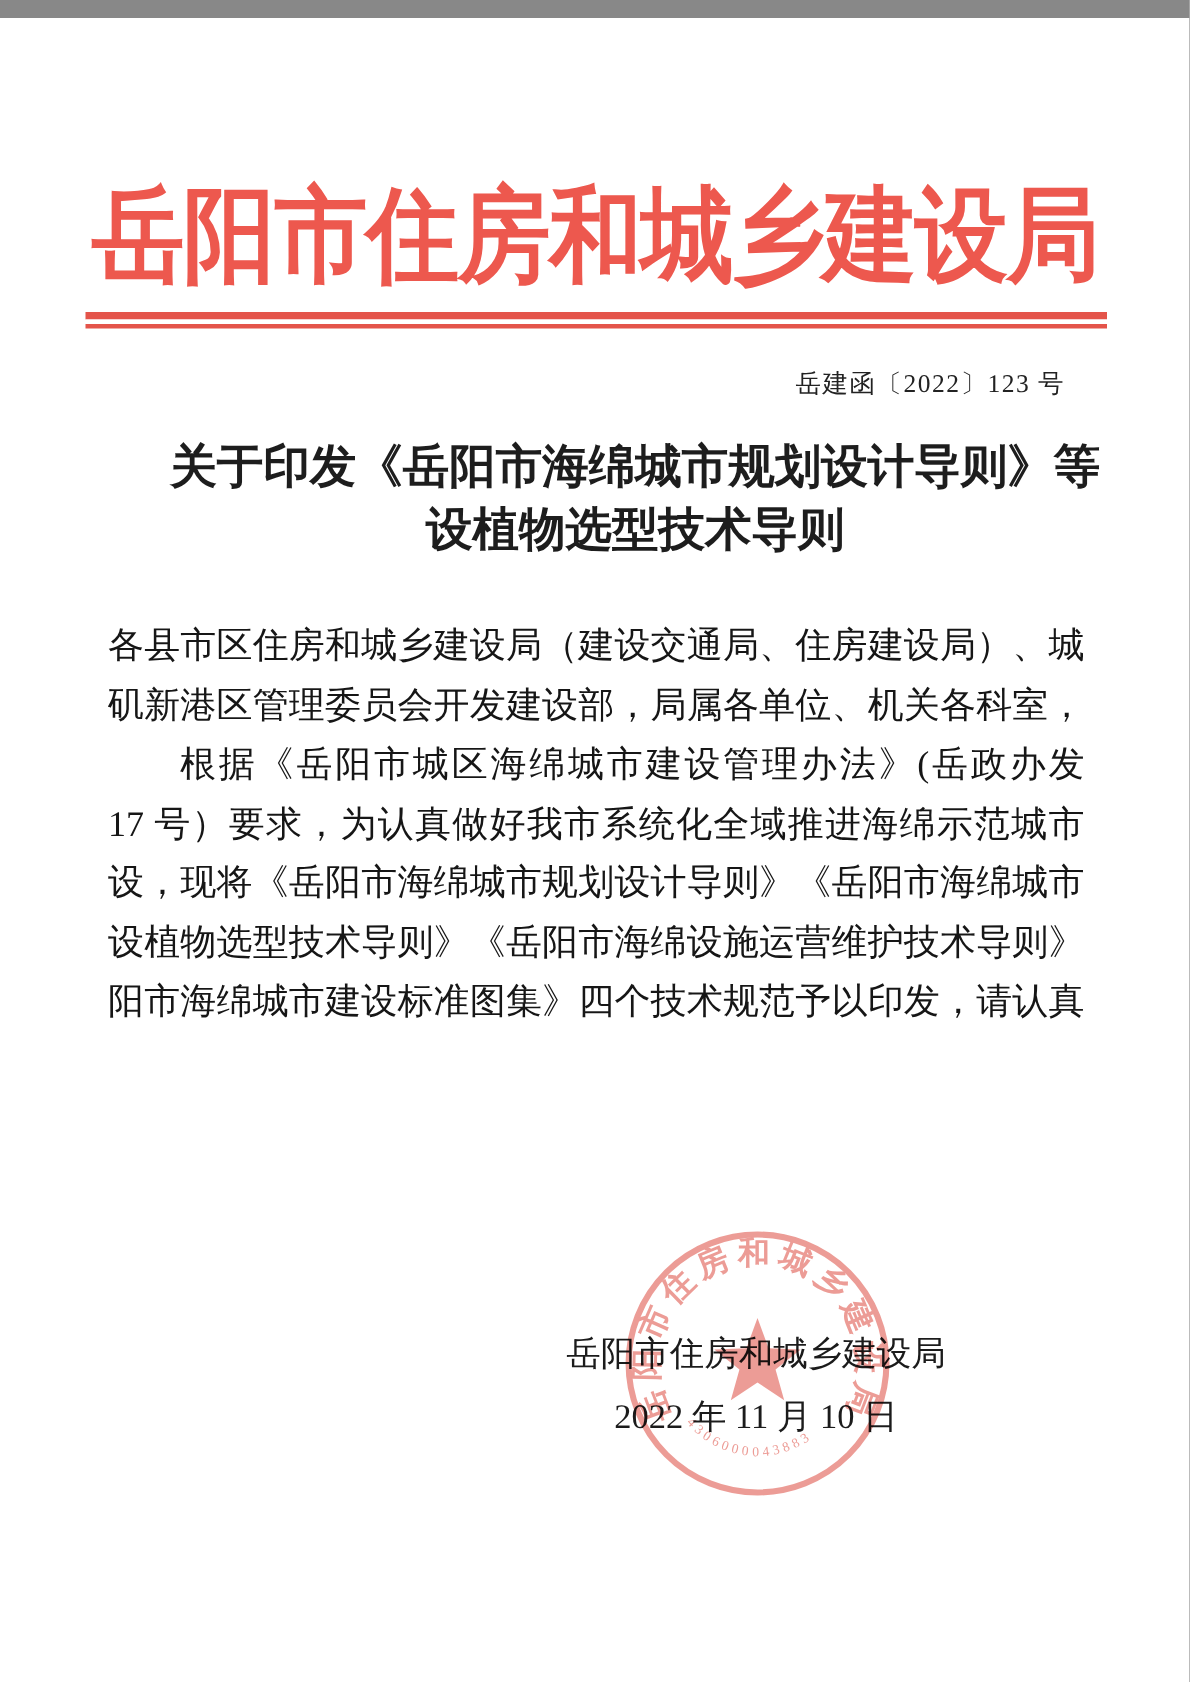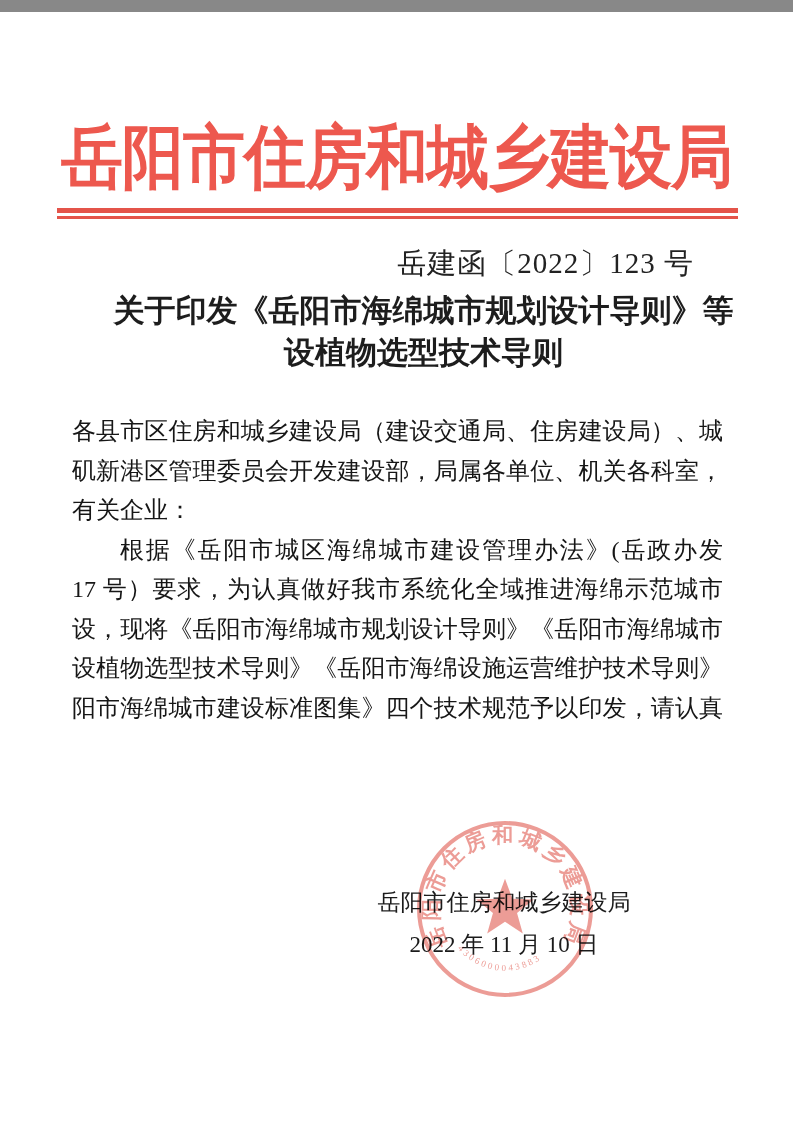--- a/index.html
+++ b/index.html
@@ -21,22 +21,22 @@
     letter-spacing:-1px;
     transform:scaleY(1.12);transform-origin:top center;
     white-space:nowrap;
   }
   .red-rule{position:absolute;top:196px;left:57px;width:681px;}
   .red-rule .thick{height:5px;background:#e4544a;}
   .red-rule .gap{height:3px;background:#ffffff;}
   .red-rule .thin{height:3px;background:#e4544a;}
   
   .doc-number{
-    position:absolute;top:232px;right:99px;
-    font-size:29px;letter-spacing:1px;
+    position:absolute;top:232px;right:83px;
+    font-size:17px;letter-spacing:1px;
     color:#222;white-space:nowrap;
   }
   
   .doc-title{
     position:absolute;top:278px;left:0;width:100%;
     text-align:center;font-weight:bold;
     font-size:31px;line-height:42px;
     color:#1d1d1d;
     padding-left:27px;
   }
@@ -95,21 +95,20 @@
   <div class="doc-number">岳建函〔2022〕123 号</div>
 
   <div class="doc-title">
     <div>关于印发《岳阳市海绵城市规划设计导则》等</div>
     <div>设植物选型技术导则</div>
   </div>
 
   <div class="body-text">
     <div class="body-line just">各县市区住房和城乡建设局（建设交通局、住房建设局）、城陵</div>
     <div class="body-line just">矶新港区管理委员会开发建设部，局属各单位、机关各科室，各</div>
-    <div class="body-line left">有关企业：</div>
     <div class="body-line just indent">根据《岳阳市城区海绵城市建设管理办法》(岳政办发〔2022〕</div>
     <div class="body-line just">17 号）要求，为认真做好我市系统化全域推进海绵示范城市建</div>
     <div class="body-line just">设，现将《岳阳市海绵城市规划设计导则》《岳阳市海绵城市建</div>
     <div class="body-line just">设植物选型技术导则》《岳阳市海绵设施运营维护技术导则》《岳</div>
     <div class="body-line just">阳市海绵城市建设标准图集》四个技术规范予以印发，请认真遵</div>
   </div>
 
   <div class="signature">
     <div>岳阳市住房和城乡建设局</div>
     <div>2022 年 11 月 10 日</div>

